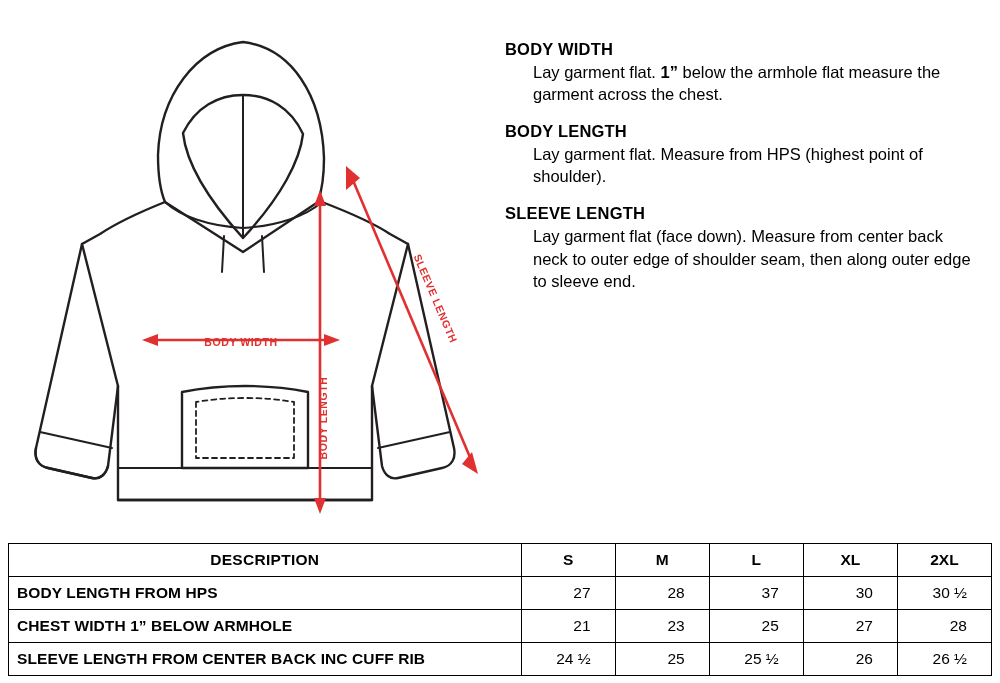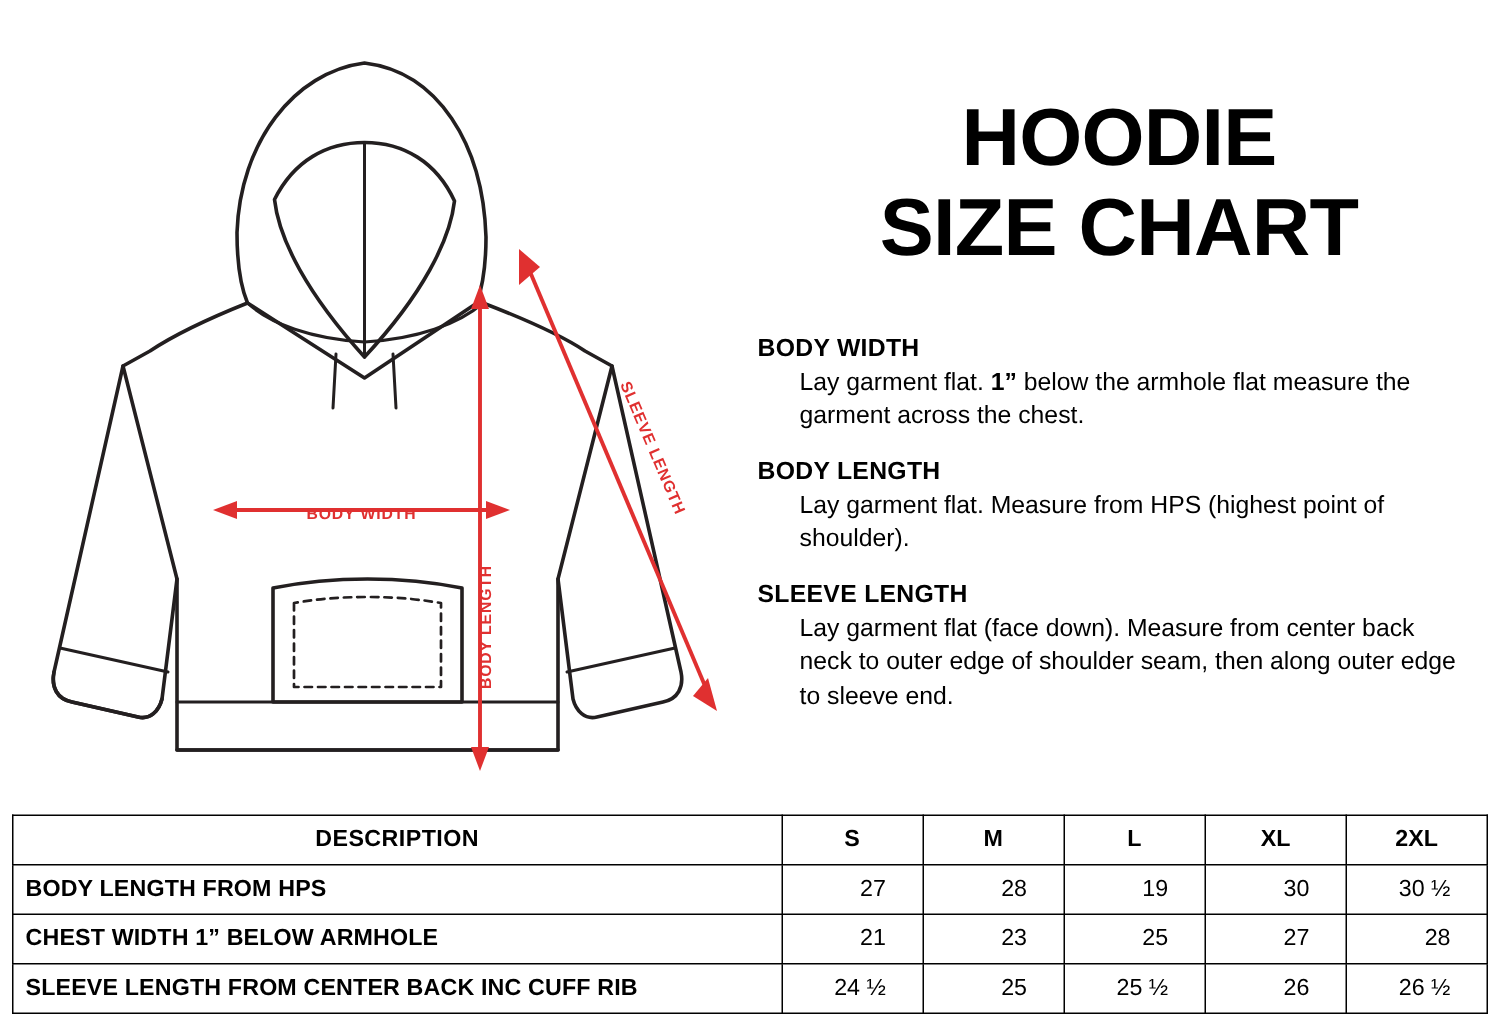--- a/index.html
+++ b/index.html
@@ -182,24 +182,20 @@
         <polygon points="478,474 462,464 472,452" stroke="none"></polygon>
       </g>
 
       <text x="241" y="346" font-family="Liberation Sans, sans-serif" font-size="10.5" font-weight="bold" fill="#e03030" text-anchor="middle" letter-spacing="0.6">BODY WIDTH</text>
       <text x="0" y="0" font-family="Liberation Sans, sans-serif" font-size="10.5" font-weight="bold" fill="#e03030" text-anchor="middle" letter-spacing="0.6" transform="translate(327,418) rotate(-90)">BODY LENGTH</text>
       <text x="0" y="0" font-family="Liberation Sans, sans-serif" font-size="10.5" font-weight="bold" fill="#e03030" text-anchor="middle" letter-spacing="0.6" transform="translate(432,300) rotate(67)">SLEEVE LENGTH</text>
     </svg>
   </div>
 
   <div id="right-col">
-    <div id="chart-title">
-      <span class="line1">HOODIE</span>
-      <span class="line2">SIZE CHART</span>
-    </div>
 
     <div id="defs">
       <div class="def-block">
         <div class="def-term">BODY WIDTH</div>
         <div class="def-text"><span>Lay garment flat. </span><b>1”</b><span> below the armhole flat measure the garment across the chest.</span></div>
       </div>
 
       <div class="def-block">
         <div class="def-term">BODY LENGTH</div>
         <div class="def-text"><span>Lay garment flat. Measure from HPS (highest point of shoulder).</span></div>
@@ -229,21 +225,21 @@
         <th class="size-head">L</th>
         <th class="size-head">XL</th>
         <th class="size-head">2XL</th>
       </tr>
     </thead>
     <tbody>
       <tr>
         <td class="row-label">BODY LENGTH FROM HPS</td>
         <td class="val">27</td>
         <td class="val">28</td>
-        <td class="val">19</td>
+        <td class="val">37</td>
         <td class="val">30</td>
         <td class="val">30 ½</td>
       </tr>
       <tr>
         <td class="row-label">CHEST WIDTH 1” BELOW ARMHOLE</td>
         <td class="val">21</td>
         <td class="val">23</td>
         <td class="val">25</td>
         <td class="val">27</td>
         <td class="val">28</td>

